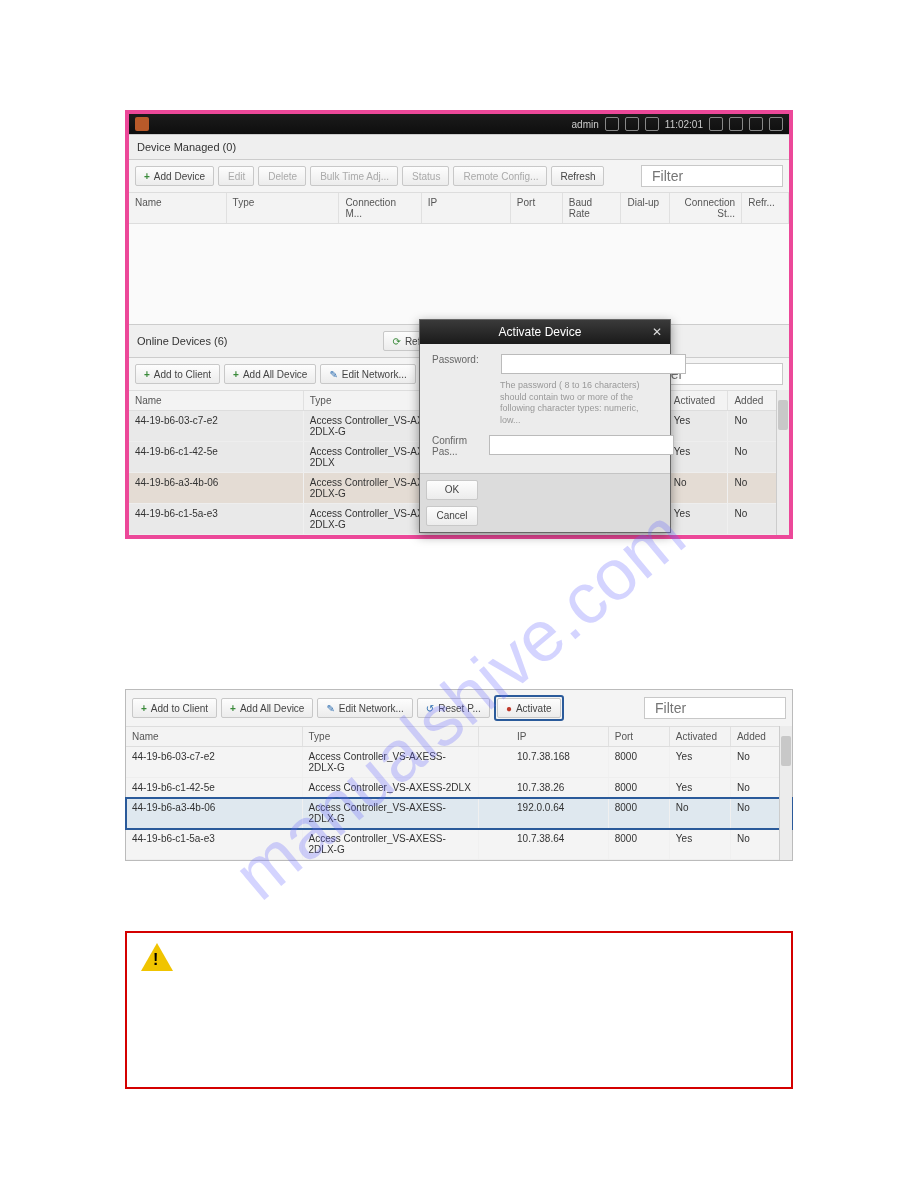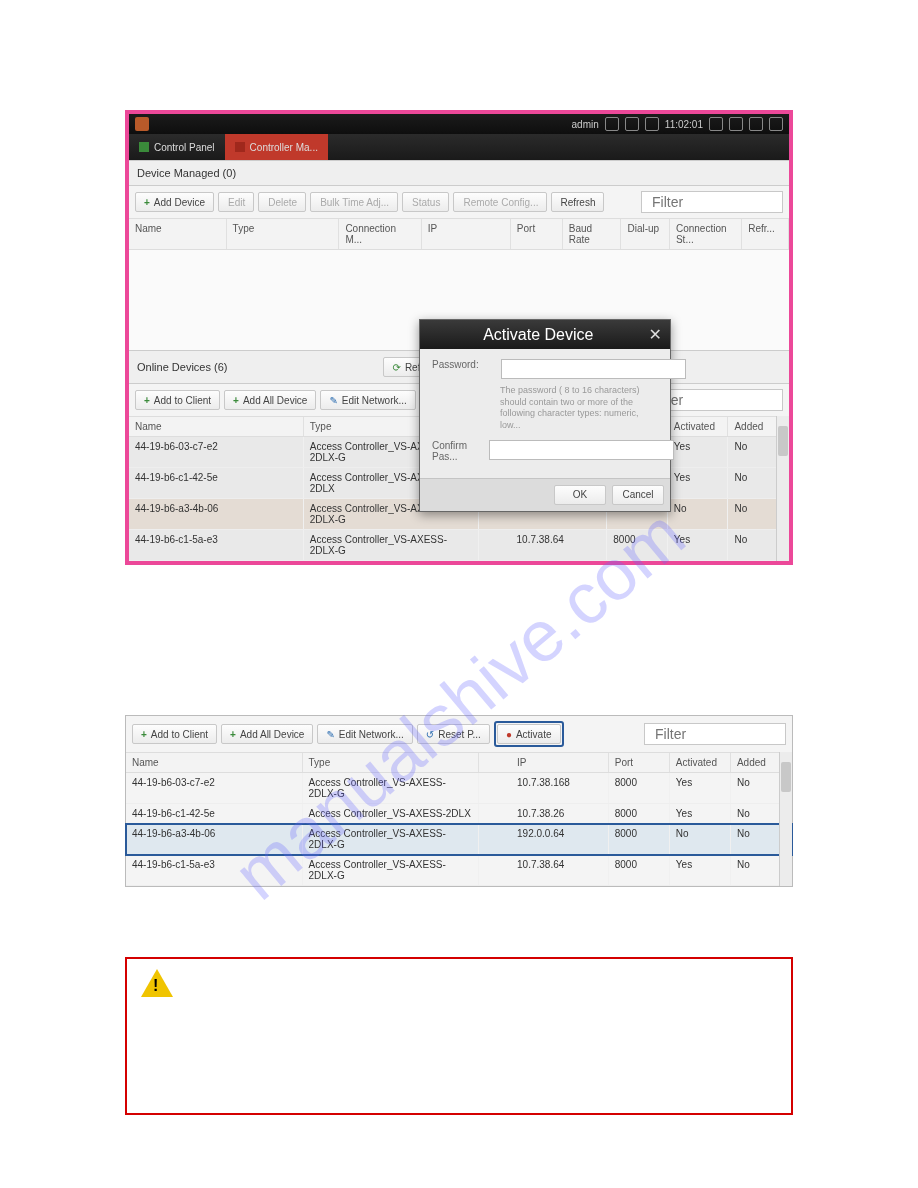--- a/index.html
+++ b/index.html
@@ -28,46 +28,46 @@
 .filter{border:1px solid #c8c8c8;height:20px;width:120px;padding:0 10px;font-size:14px;color:#888;background:#fff;}
 .grid-head{display:flex;background:#f3f3f3;border-top:1px solid #ddd;border-bottom:1px solid #ddd;font-size:10px;color:#555;}
 .grid-head div{padding:4px 6px;border-right:1px solid #e0e0e0;}
 .gcol-name{width:100px;}
 .gcol-type{width:118px;}
 .gcol-conn{width:82px;}
 .gcol-ip{width:90px;}
 .gcol-port{width:46px;}
 .gcol-baud{width:54px;}
 .gcol-dial{width:42px;}
-.gcol-cstat{width:70px;}
+.gcol-cstat{width:70px;text-align:right;}
 .gcol-refr{width:40px;}
 .grid-body-empty{height:100px;background:#fafafa;}
 
 .ogrid-head{display:flex;background:#f3f3f3;border-top:1px solid #ddd;border-bottom:1px solid #ddd;font-size:10px;color:#555;}
 .ogrid-head div{padding:4px 6px;border-right:1px solid #e0e0e0;}
 .ocol-name{width:170px;}
 .ocol-type{width:170px;}
 .ocol-ip{width:88px;margin-left:32px;}
 .ocol-port{width:50px;}
 .ocol-act{width:50px;}
 .ocol-add{width:50px;}
 .orow{display:flex;font-size:10px;border-bottom:1px solid #eee;}
 .orow div{padding:4px 6px;border-right:1px solid #f0f0f0;}
 .orow.sel{background:#e4dcd4;}
 
 .dialog{position:absolute;left:290px;top:205px;width:250px;background:#ececec;border:1px solid #666;box-shadow:0 3px 10px rgba(0,0,0,0.4);z-index:10;}
-.dlg-title{background:linear-gradient(#3a3a3a,#1a1a1a);color:#fff;font-size:16px;padding:5px 8px;display:flex;align-items:center;}
+.dlg-title{background:linear-gradient(#3a3a3a,#1a1a1a);color:#fff;font-size:12px;padding:5px 8px;display:flex;align-items:center;}
 .dlg-title span:first-child{flex:1;text-align:center;}
 .dlg-close{cursor:pointer;color:#ddd;}
 .dlg-body{padding:10px 12px;font-size:10px;color:#555;}
 .dlg-row{display:flex;align-items:flex-start;margin-bottom:6px;gap:22px;}
 .dlg-row label{width:62px;color:#666;}
 .dlg-row input{flex:1;border:1px solid #bbb;height:18px;padding:0 3px;}
 .dlg-hint{font-size:9px;color:#999;margin-left:68px;margin-bottom:8px;line-height:1.3;}
-.dlg-foot{background:#dcdcdc;padding:6px;display:flex;justify-content:flex-end;gap:6px;border-top:1px solid #c4c4c4;}
+.dlg-foot{background:#dcdcdc;padding:6px;display:flex;justify-content:flex-end;gap:6px;border-top:1px solid #c4c4c4;flex-direction:column;}
 .dlg-foot .btn{width:52px;justify-content:center;}
 
 .panel2{margin:150px 125px 0 125px;border:1px solid #bbb;background:#f4f4f4;}
 .orow.hl{background:#dfe8ef;outline:2px solid #2a5a9a;outline-offset:-1px;}
 .activate-hl{border:2px solid #2a5a9a;border-radius:3px;padding:1px;}
 
 .warnbox{margin:70px 125px 0 125px;border:2px solid #d40000;padding:18px 16px 16px 16px;min-height:120px;position:relative;}
 .warn-icon{position:absolute;left:14px;top:10px;}
 .warn-tri{width:0;height:0;border-left:16px solid transparent;border-right:16px solid transparent;border-bottom:28px solid #f0c400;position:relative;}
 .warn-tri::after{content:"!";position:absolute;left:-4px;top:8px;font-size:16px;font-weight:bold;color:#000;}
@@ -88,30 +88,20 @@
       <span class="ico"></span>
       <span class="ico"></span>
       <span class="ico"></span>
       <span>11:02:01</span>
       <span class="ico"></span>
       <span class="ico"></span>
       <span class="ico"></span>
       <span class="ico"></span>
     </div>
   </div>
-  <div class="tabbar">
-    <div class="tab">
-      <span class="sq"></span>
-      <span>Control Panel</span>
-    </div>
-    <div class="tab active">
-      <span class="sq"></span>
-      <span>Controller Ma...</span>
-    </div>
-  </div>
 
   <div class="section-bar">Device Managed (0)</div>
   <div class="toolbar">
     <button class="btn">
           <span class="plus">+</span>
           <span>Add Device</span>
         </button>
     <button class="btn disabled">Edit</button>
     <button class="btn disabled">Delete</button>
     <button class="btn disabled">Bulk Time Adj...</button>

